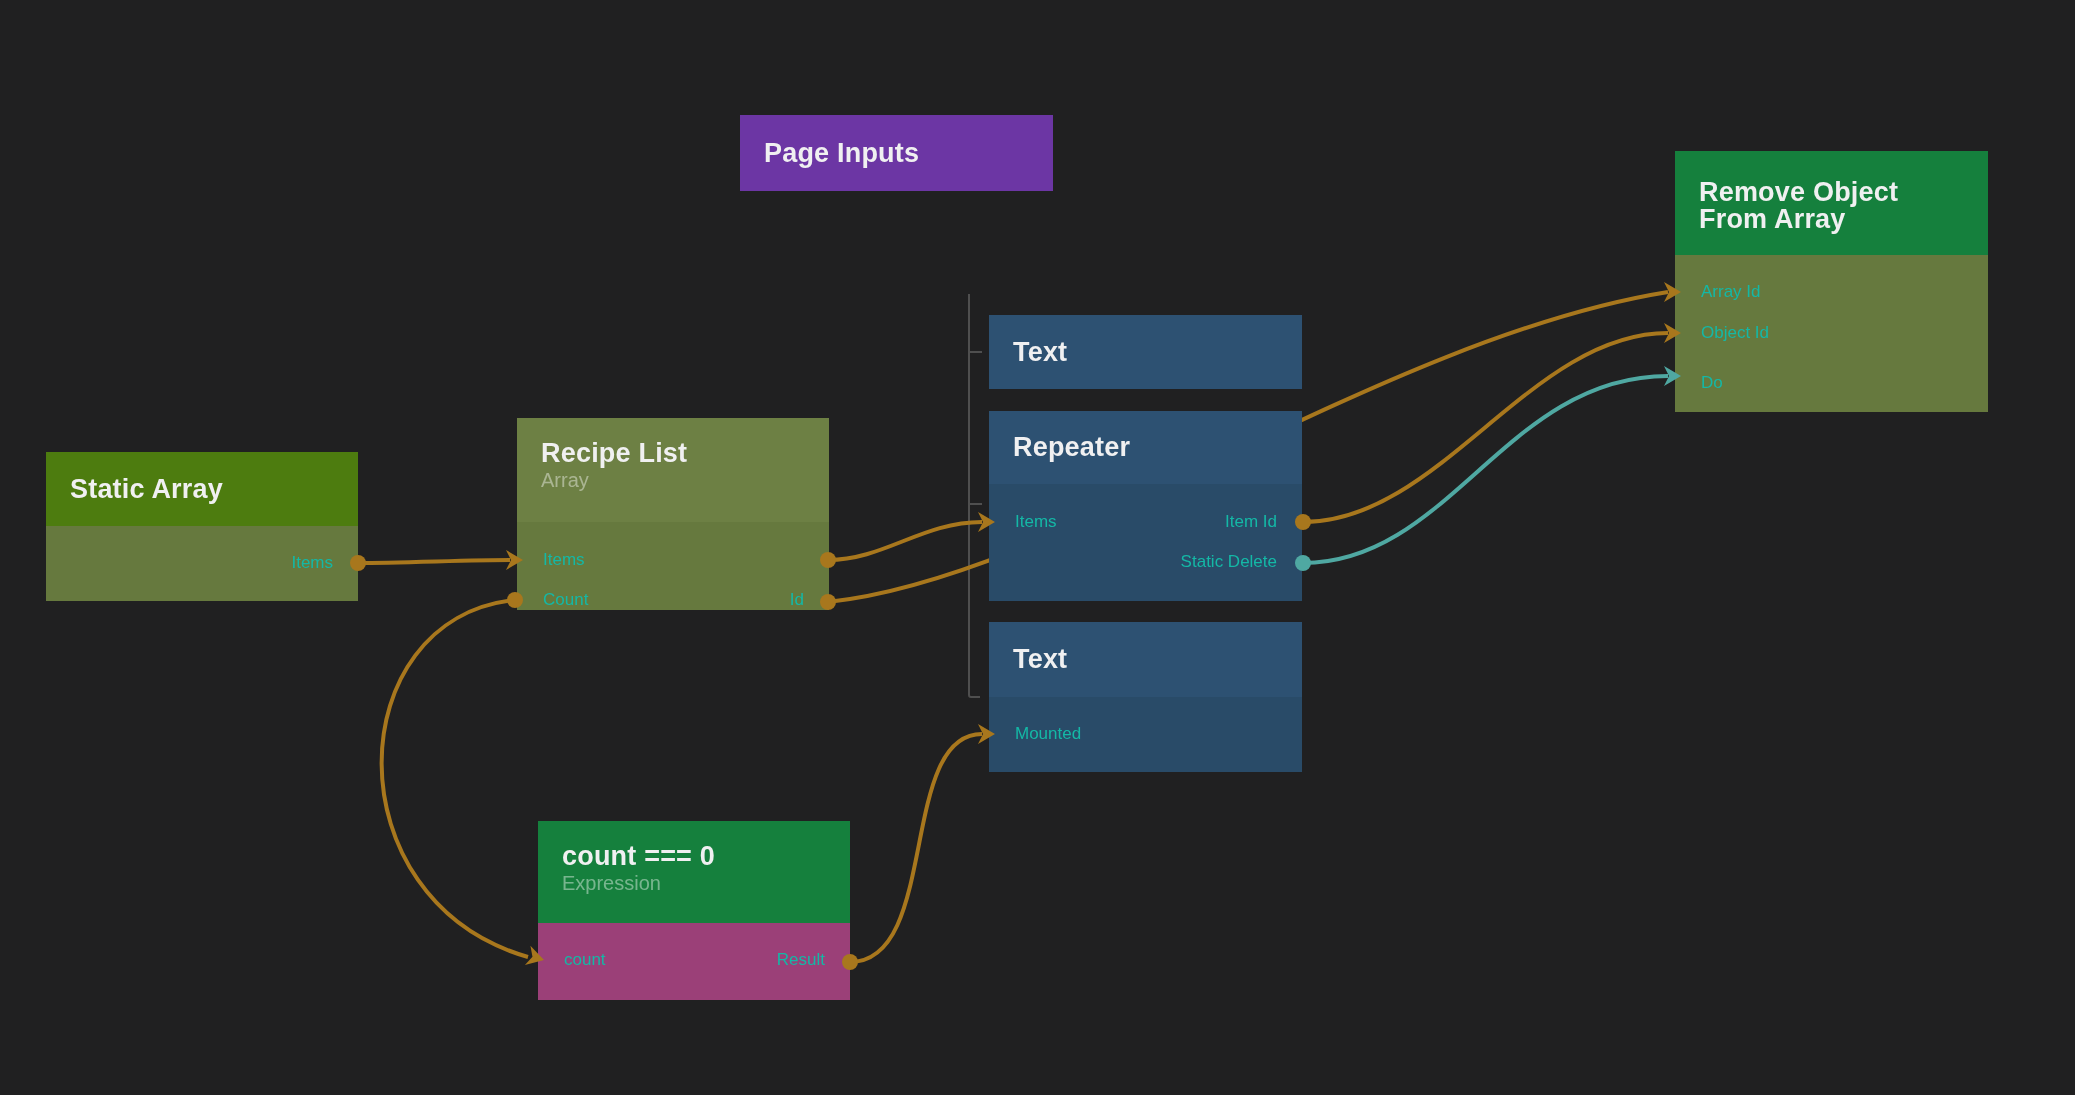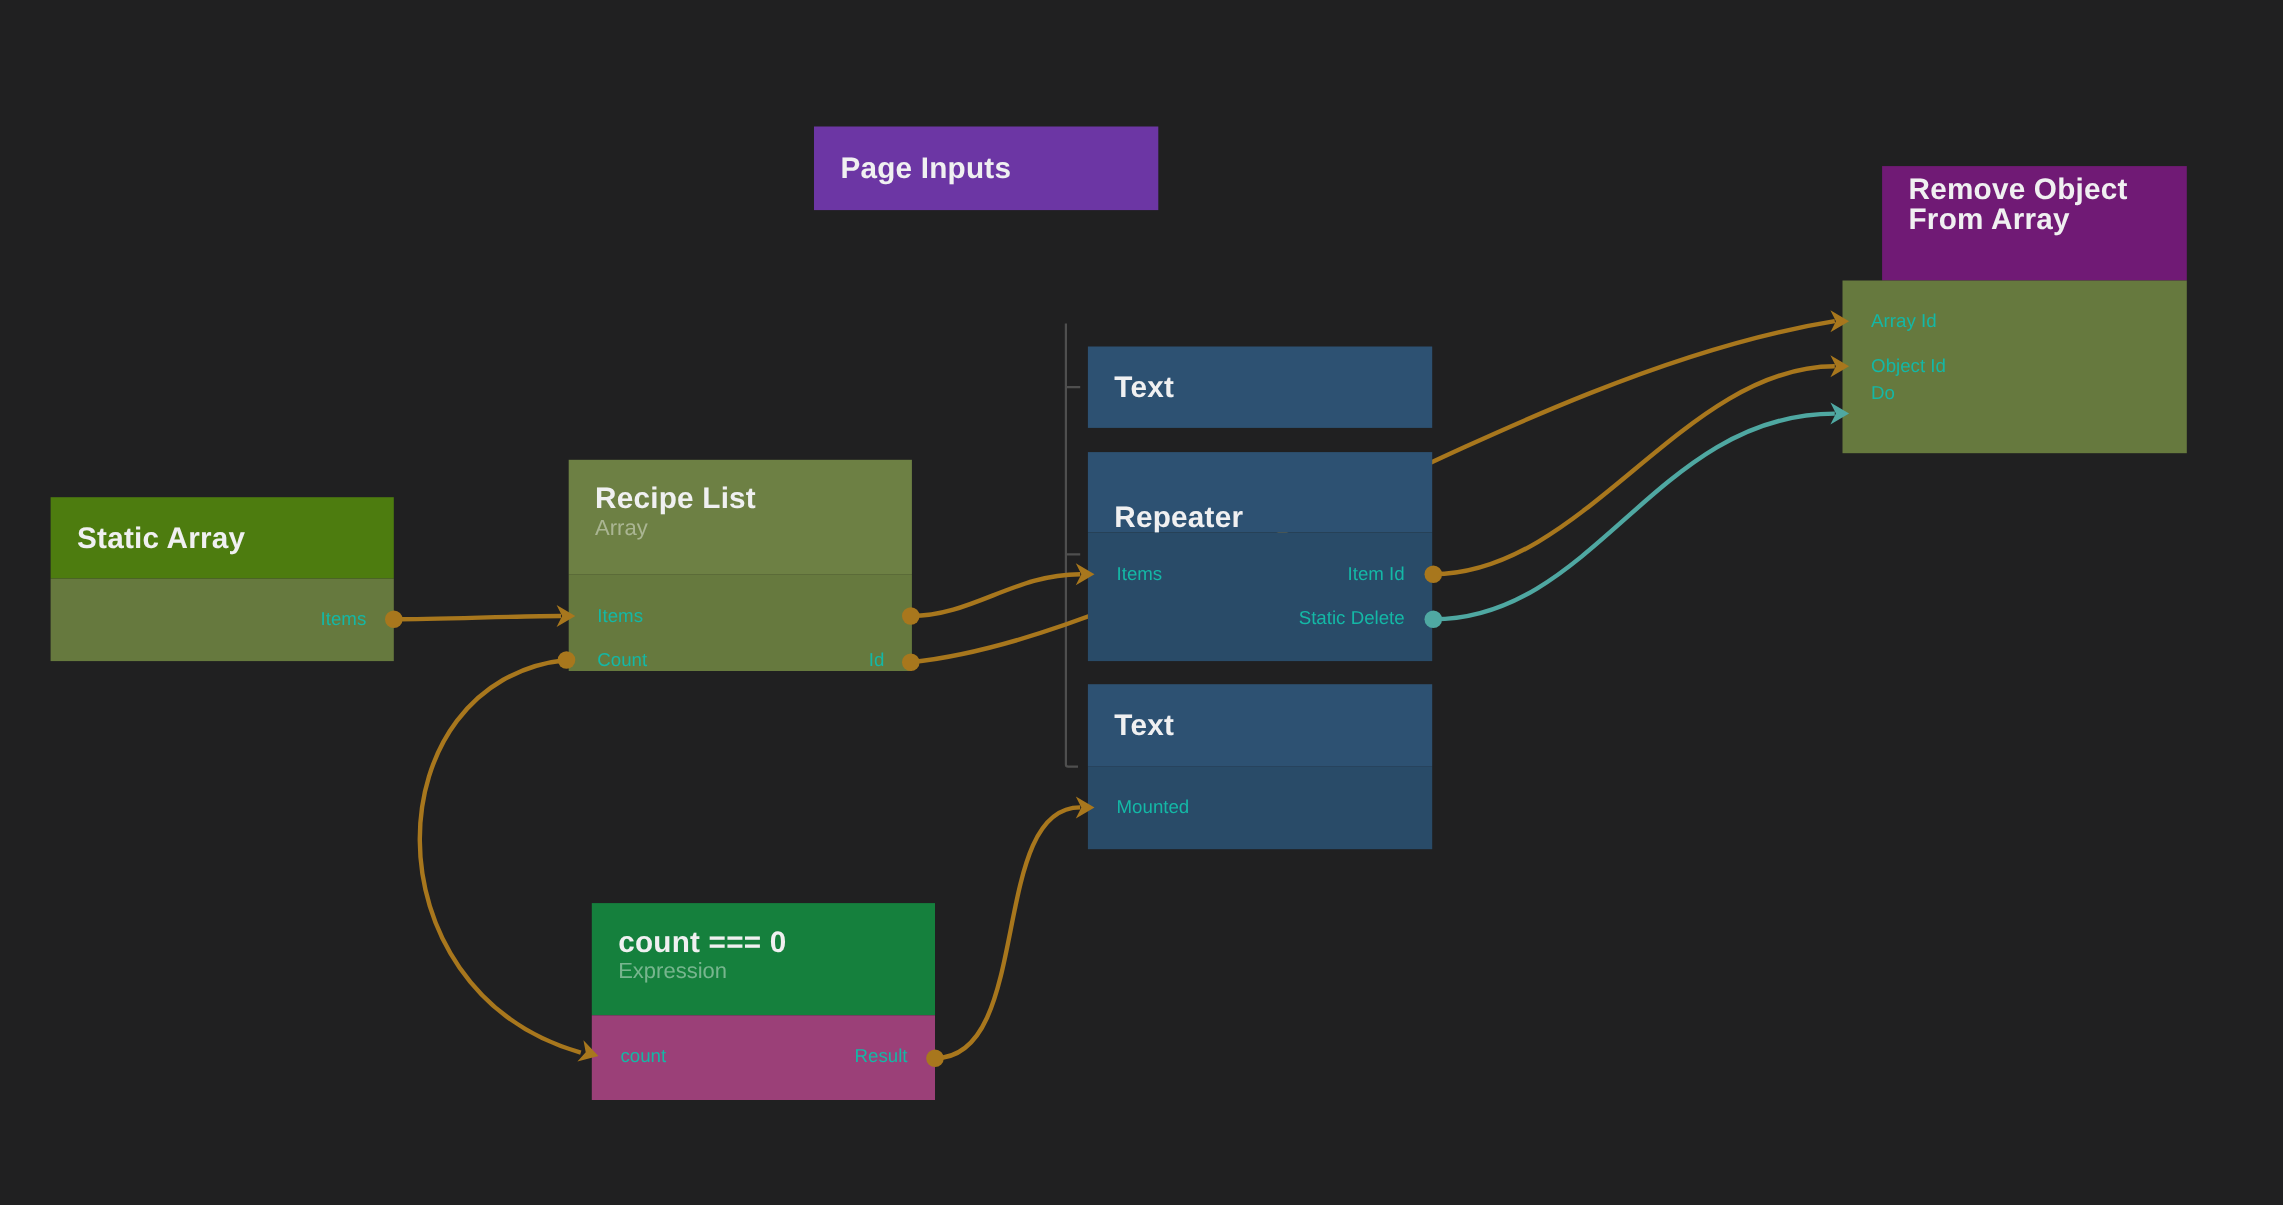--- a/index.html
+++ b/index.html
@@ -72,21 +72,21 @@
   </div>
 
 
   <div class="node" style="left:989px;top:315px;width:313px;height:74px">
     <div class="hdr" style="height: 74px; background-color: rgb(45, 81, 114);">
       <div class="node-title">Text</div>
     </div>
   </div>
 
   <div class="node" style="left:989px;top:411px;width:313px;height:190px">
-    <div class="hdr" style="height: 73px; background-color: rgb(45, 81, 114); align-items: flex-end;">
+    <div class="hdr" style="height: 73px; background-color: rgb(45, 81, 114);">
       <div class="node-title">Repeater</div>
     </div>
     <div class="body" style="top: 73px; background-color: rgb(41, 75, 104);"></div>
     <div class="port left" style="top:91px">Items</div>
     <div class="port right" style="top:91px">Item Id</div>
     <div class="port right" style="top:131px">Static Delete</div>
   </div>
 
   <div class="node" style="left:989px;top:622px;width:313px;height:150px">
     <div class="hdr" style="height: 75px; background-color: rgb(45, 81, 114);">
@@ -119,27 +119,27 @@
     <div class="hdr stack" style="height: 102px; background-color: #15803d;">
       <div class="node-title">count === 0</div>
       <div class="node-sub">Expression</div>
     </div>
     <div class="body" style="top: 102px; background-color: rgb(155, 64, 120);"></div>
     <div class="port left" style="top:119px">count</div>
     <div class="port right" style="top:119px">Result</div>
   </div>
 
   <div class="node" style="left:1675px;top:151px;width:313px;height:261px">
-    <div class="hdr stack" style="height: 104px; padding-top: 8px; background-color: #701a75; margin-left: 36px;">
+    <div class="hdr stack" style="height: 104px; padding-top: 28px; background-color: #15803d;">
       <div class="node-title">Remove Object From Array</div>
     </div>
     <div class="body" style="top: 104px; background-color: rgb(102, 121, 62);"></div>
     <div class="port left" style="top:121px">Array Id</div>
     <div class="port left" style="top:162px">Object Id</div>
-    <div class="port left" style="top:187px">Do</div>
+    <div class="port left" style="top:212px">Do</div>
   </div>
 
   <svg class="layer top" width="2075" height="1095">
 
     <circle cx="358" cy="563" r="8" fill="#a8771d"></circle>
     <circle cx="828" cy="560" r="8" fill="#a8771d"></circle>
     <circle cx="828" cy="602" r="8" fill="#a8771d"></circle>
     <circle cx="515" cy="600" r="8" fill="#a8771d"></circle>
     <circle cx="1303" cy="522" r="8" fill="#a8771d"></circle>
     <circle cx="1303" cy="563" r="8" fill="#4fa8a2"></circle>

